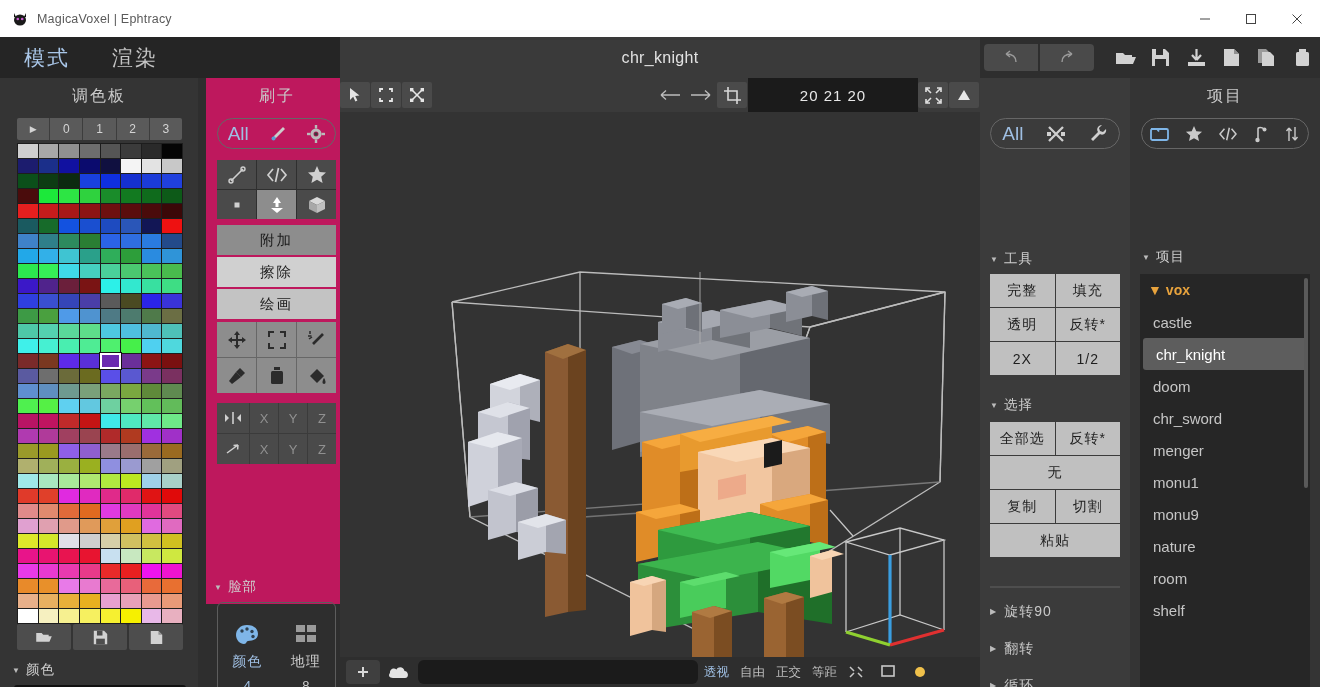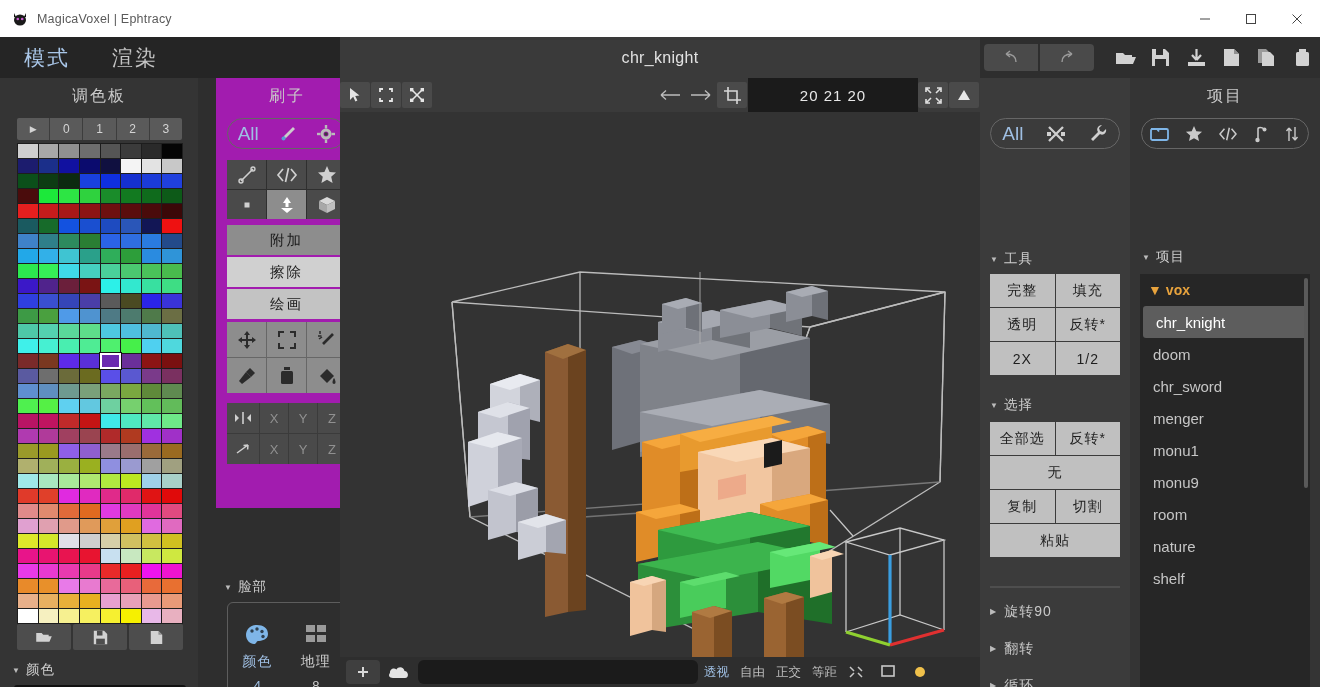--- a/index.html
+++ b/index.html
@@ -101,21 +101,21 @@
   }
   .caret { font-size: 8px; color: #bbb; }
 
   .color-head { position: absolute; left: 12px; top: 583px; }
   .color-picker {
     position: absolute; left: 14px; top: 607px; width: 172px; height: 80px;
     background: #111; border-radius: 3px; padding: 4px; overflow: hidden;
   }
 
   
-  .brush-panel { position: absolute; left: 216px; top: 78px; width: 142px; height: 430px; background: #a21caf; }
+  .brush-panel { position: absolute; left: 206px; top: 78px; width: 142px; height: 526px; background: #be185d; }
   .brush-panel .panel-title { padding-top: 8px; }
 
   .pill {
     position: absolute; border: 1px solid #666; border-radius: 16px;
     display: flex; align-items: center; justify-content: space-around;
   }
   .brush-pill { left: 11px; top: 40px; width: 119px; height: 31px; }
   .pill .p-txt { font-size: 19px; color: #9fbfe3; }
 
   .grid2x3 {
@@ -1179,28 +1179,29 @@
       <span class="caret">▼</span>
       <span>项目</span>
     </div>
 
     <div class="proj-list">
       <div class="pl-item root">
         <span>▼</span>
         <span>vox</span>
       </div>
       <div id="proj-items">
+          <div class="pl-item">castle</div>
           <div class="pl-item sel">chr_knight</div>
           <div class="pl-item">doom</div>
           <div class="pl-item">chr_sword</div>
           <div class="pl-item">menger</div>
           <div class="pl-item">monu1</div>
           <div class="pl-item">monu9</div>
+          <div class="pl-item">nature</div>
           <div class="pl-item">room</div>
-          <div class="pl-item">nature</div>
           <div class="pl-item">shelf</div>
         </div>
       <div class="pl-scroll"></div>
     </div>
 
   </div>
 
 </div>
 
 </body></html>

